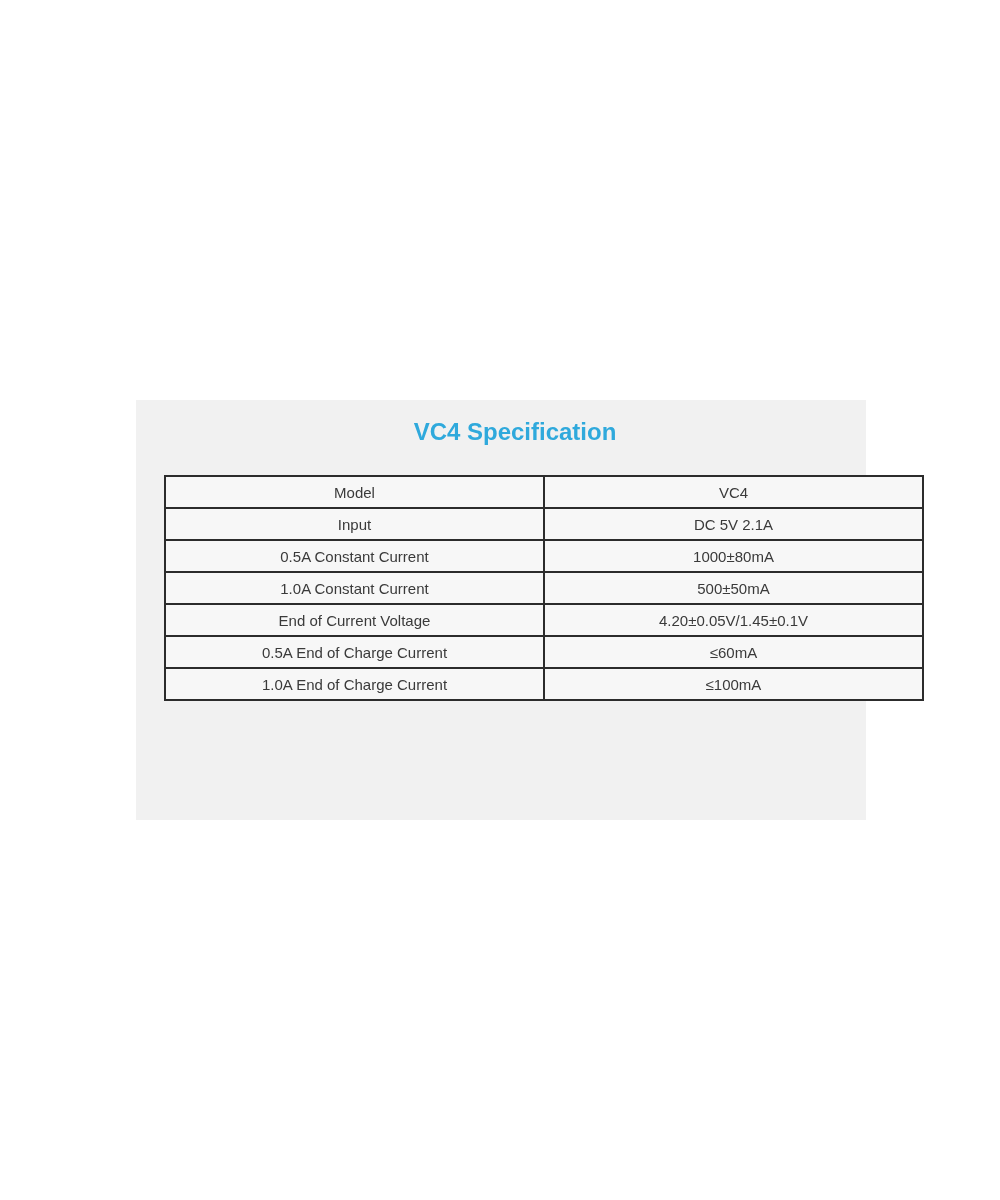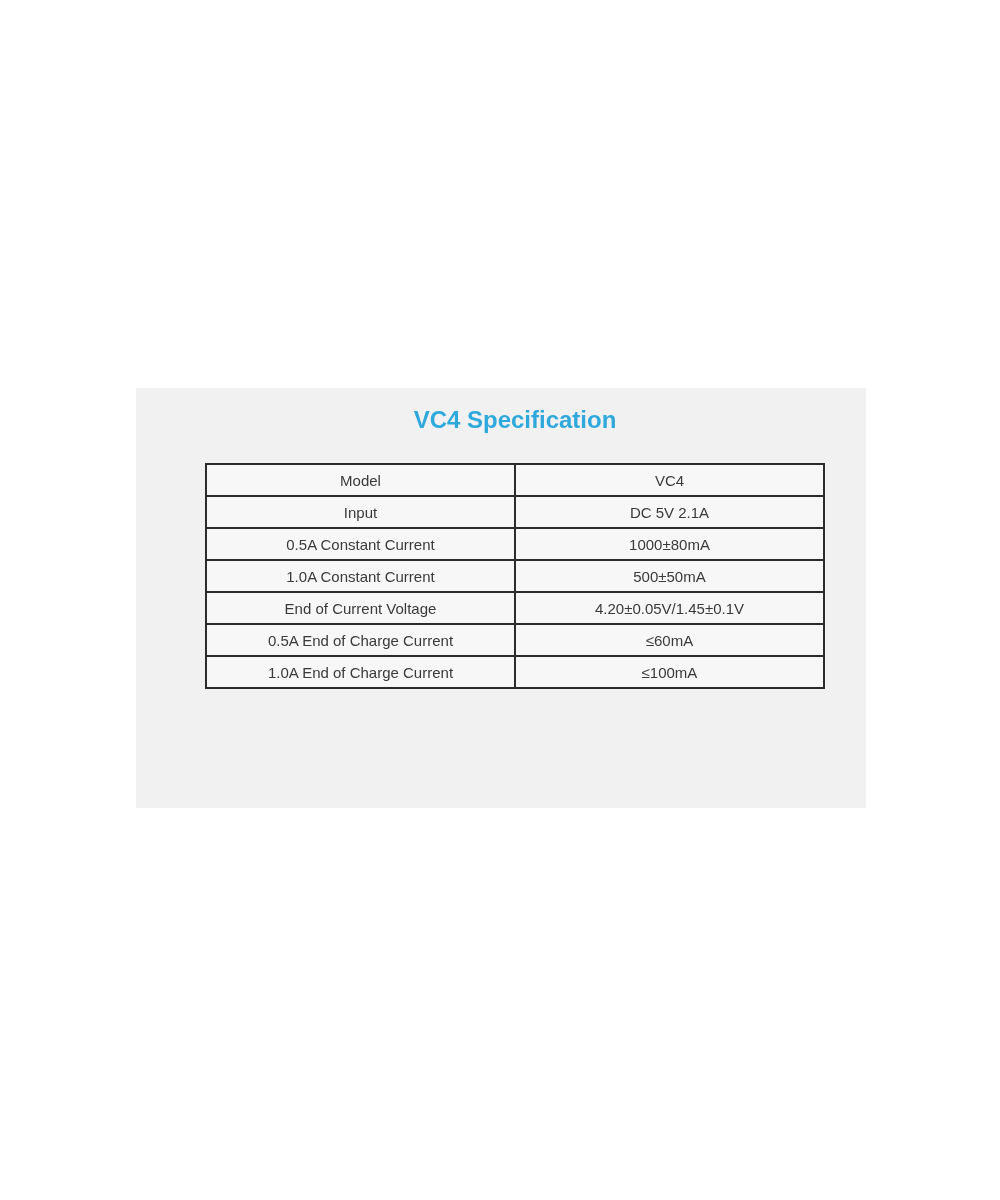--- a/index.html
+++ b/index.html
@@ -11,37 +11,37 @@
   .page {
     position: relative;
     width: 1000px;
     height: 1200px;
     background: #ffffff;
     overflow: hidden;
   }
   .panel {
     position: absolute;
     left: 136px;
-    top: 388px;
+    top: 400px;
     width: 730px;
     height: 420px;
     background: #f1f1f1;
     padding-left: 28px;
   }
   .title {
     margin-top: 17px;
     text-align: center;
     font-size: 24px;
     line-height: 30px;
     font-weight: 700;
     color: #2fa9dc;
     letter-spacing: 0px;
   }
   .spec-table {
-    width: 620px;
+    width: 760px;
     margin: 28px auto 12px auto;
     border-collapse: collapse;
     table-layout: fixed;
   }
   .spec-table td {
     width: 50%;
     height: 32px;
     border: 2px solid #2c2c2c;
     background: #f7f7f7;
     text-align: center;

